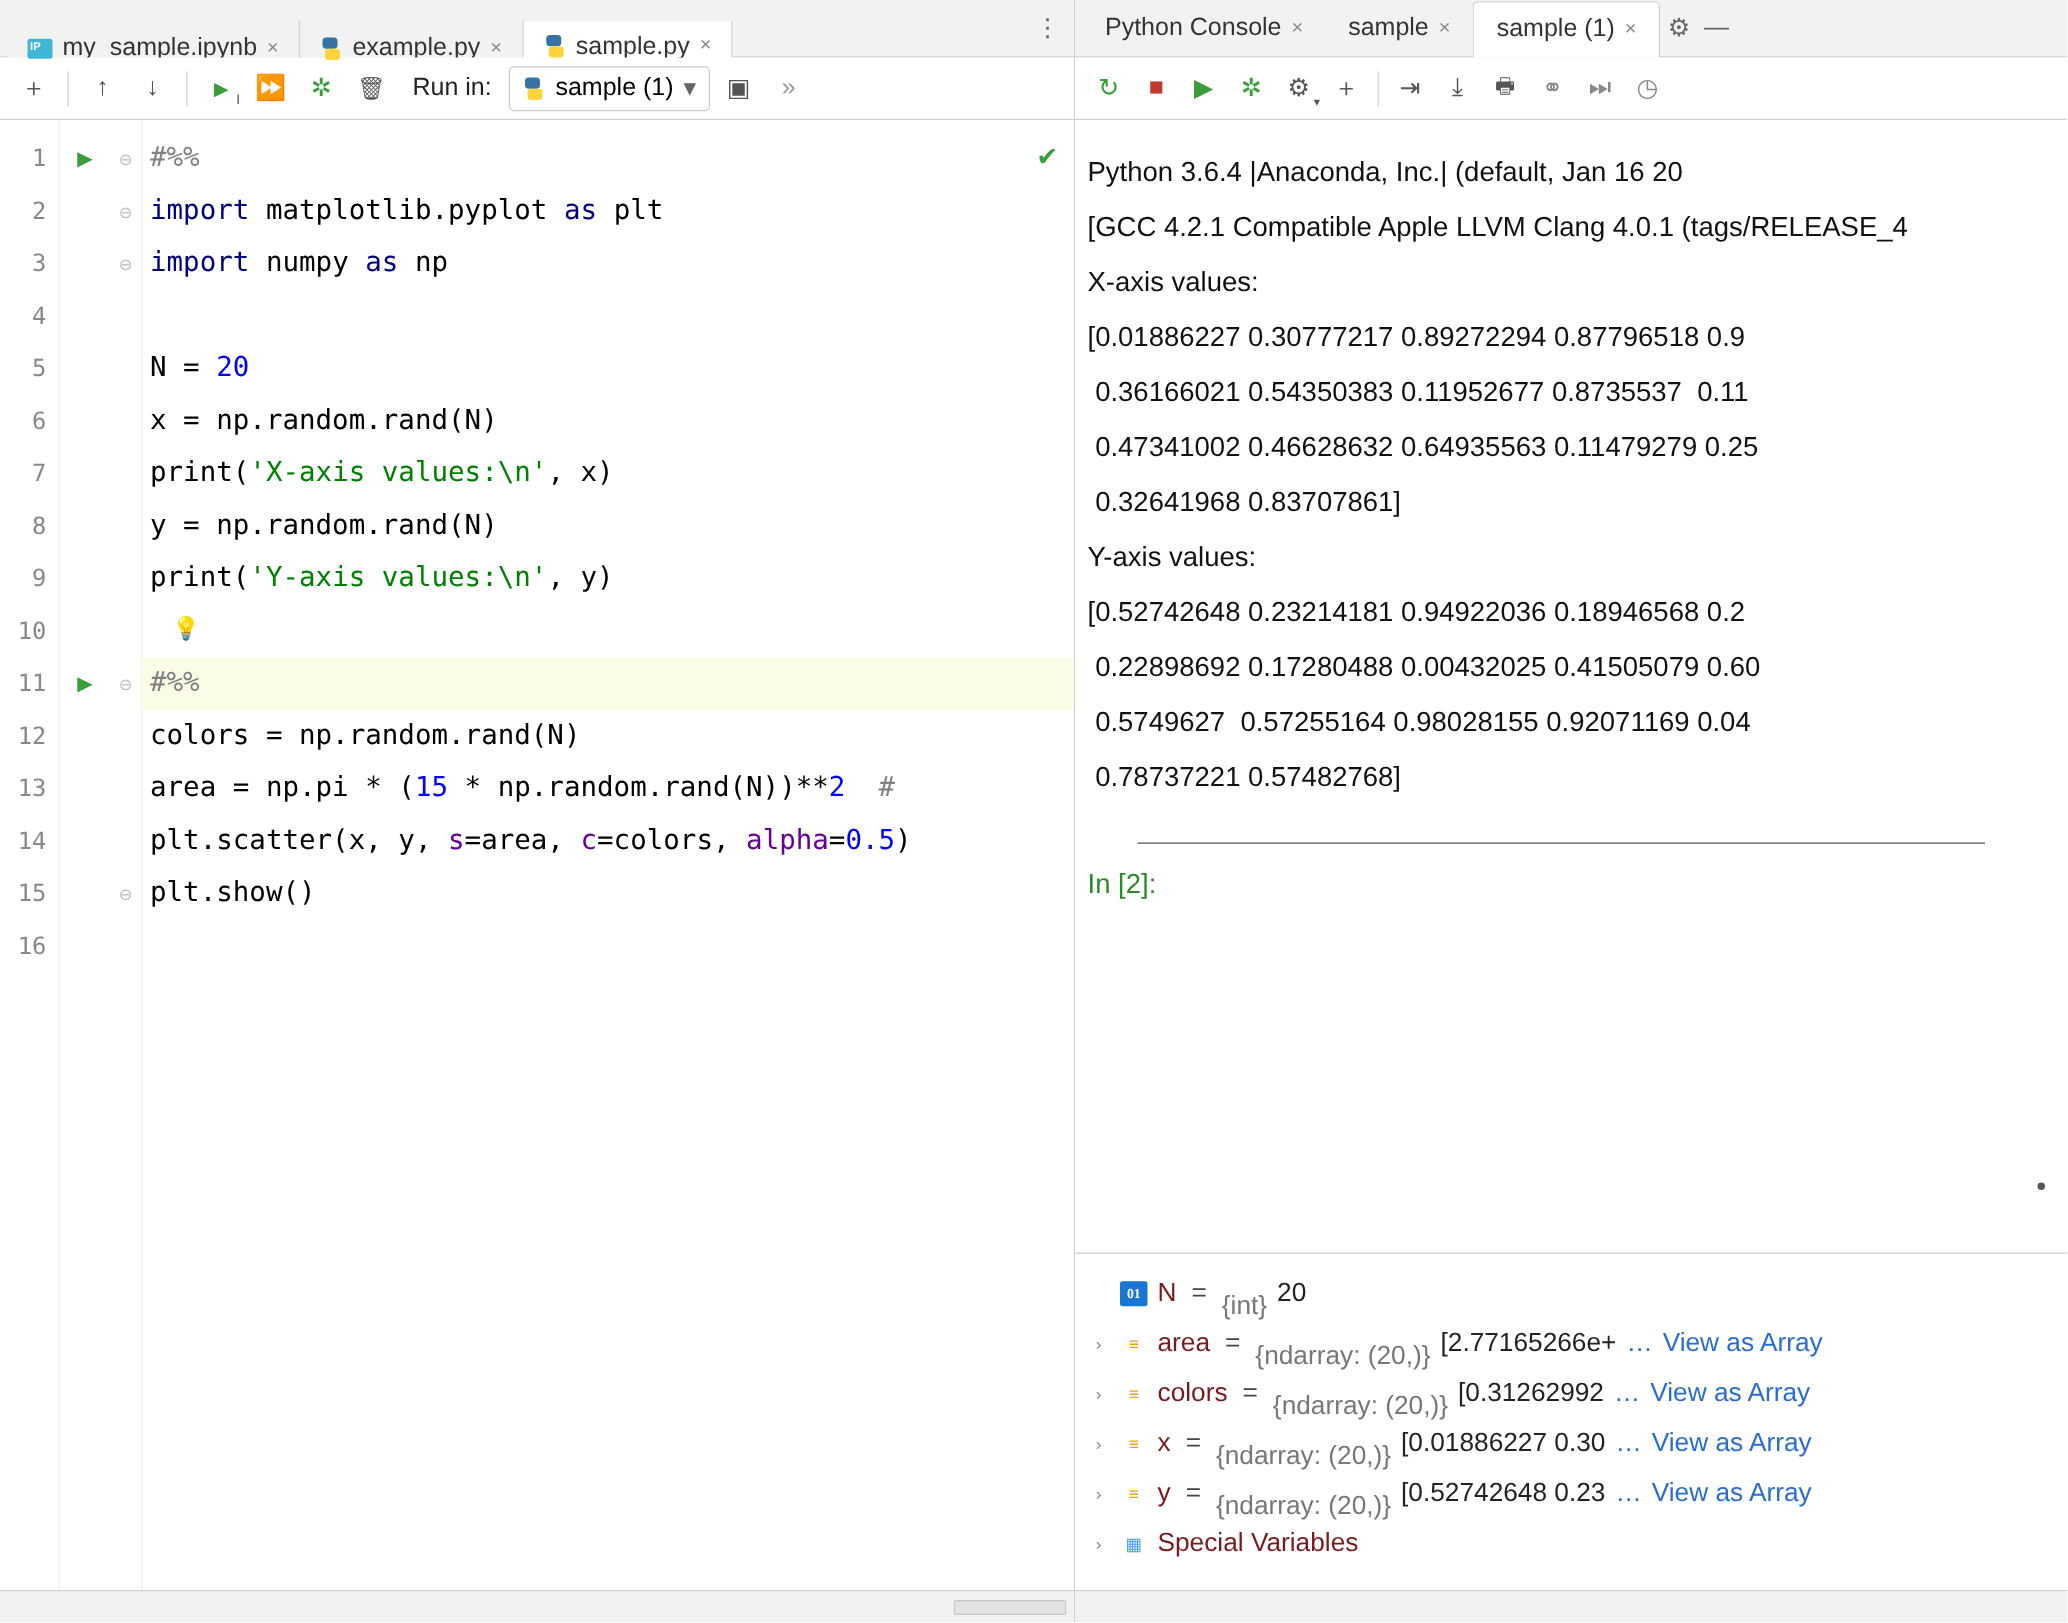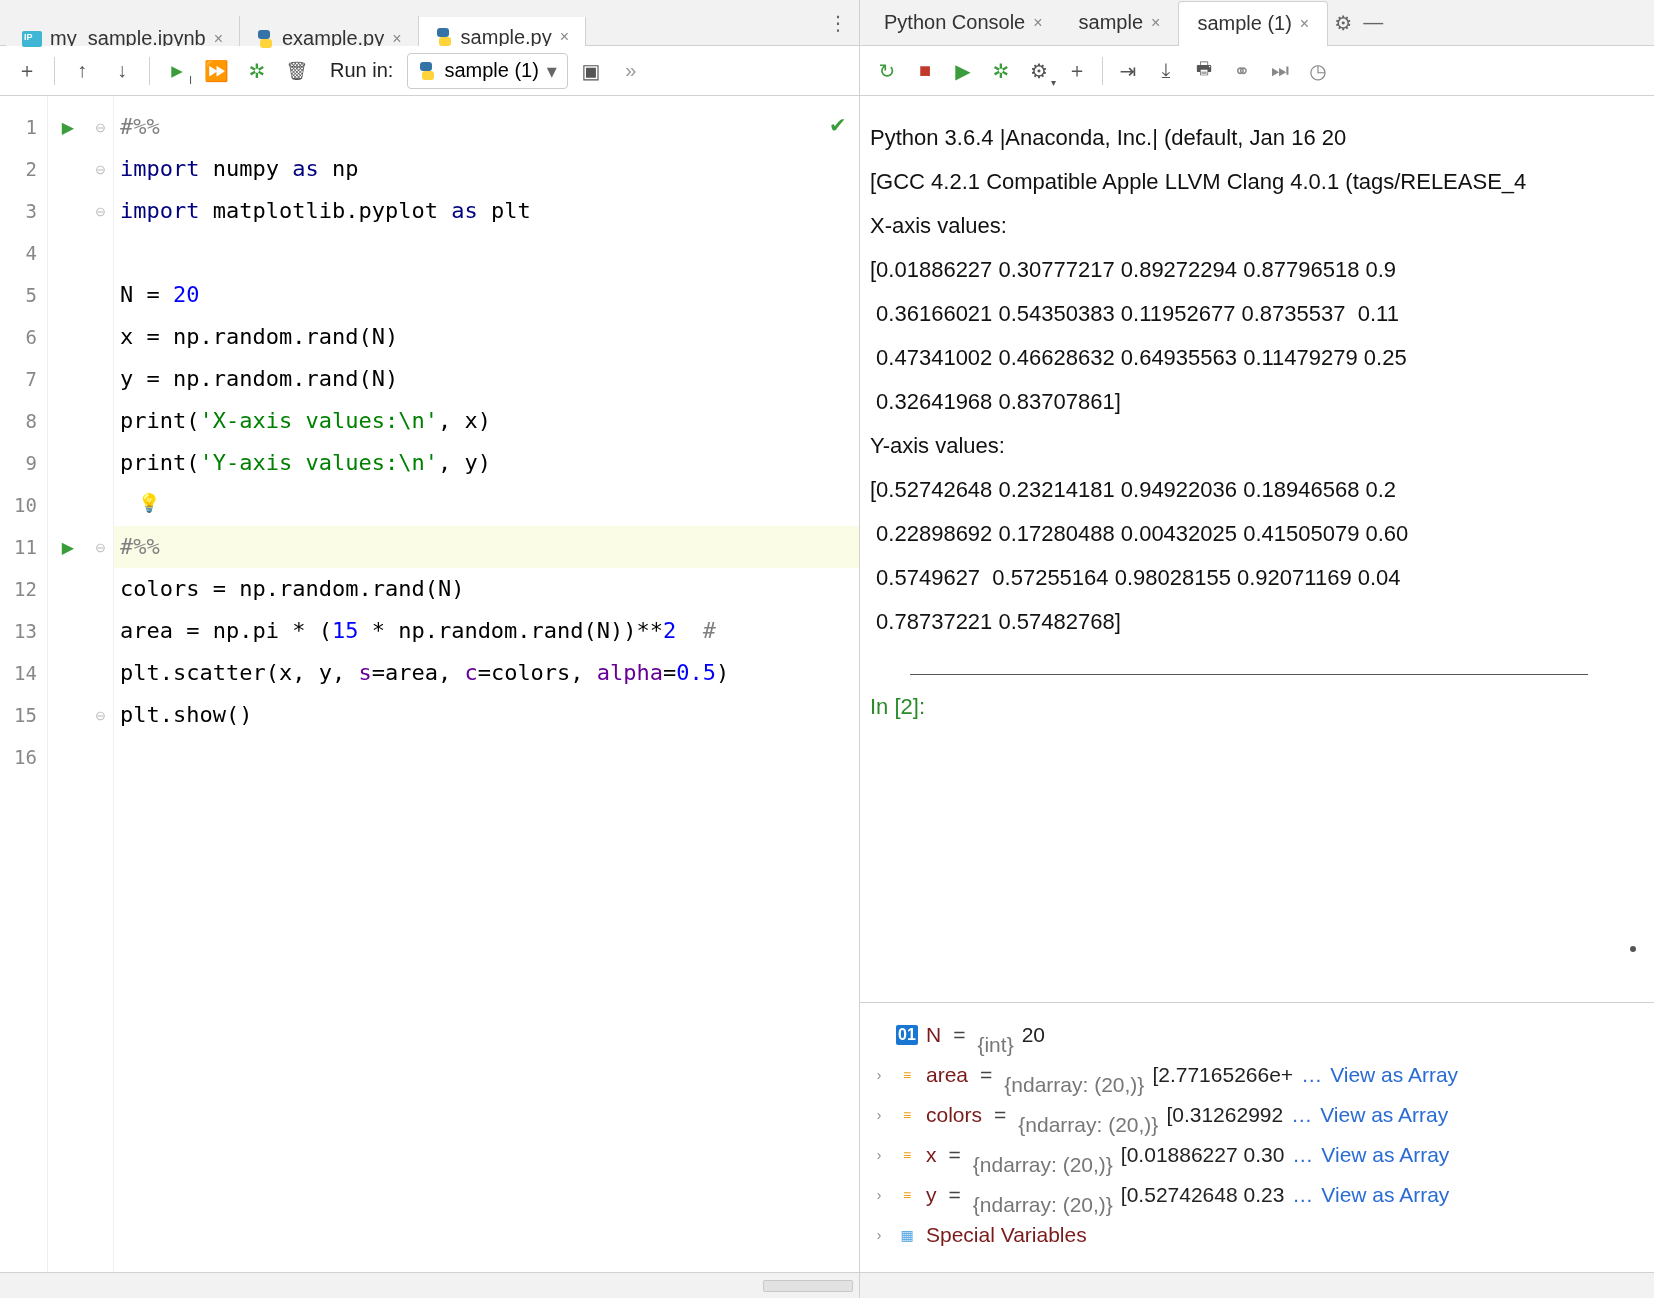--- a/index.html
+++ b/index.html
@@ -68,21 +68,21 @@
   .console .line { white-space: pre; }
   .console hr.rule { border: none; border-top: 1px solid #555; margin: 30px 40px 10px 40px; }
   .console .dot { position:absolute; right:18px; bottom:50px; width:6px; height:6px; border-radius:50%; background:#555; }
   .console .prompt { color: #2a8a2a; }
 
   
   .vars { height: 270px; border-top: 1px solid #d1d1d1; font-size: 21px; padding: 12px 10px; overflow:hidden; color:#222; }
   .vrow { display:flex; align-items:center; gap:8px; height: 40px; white-space: nowrap; }
   .vrow .chv { width: 18px; color:#888; font-size:14px; display:inline-flex; justify-content:center; }
   .vrow .vicon { width: 22px; height: 20px; display:inline-flex; align-items:center; justify-content:center; font-size:14px; border-radius:2px; }
-  .vicon.int01 { background:#1976d2; color:#fff; font-size:16px; font-weight:bold; }
+  .vicon.int01 { background:#1976d2; color:#fff; font-size:11px; font-weight:bold;font-family:Liberation Serif, serif; }
   .vicon.arr { color:#f0a020; }
   .vicon.special { color:#4aa0e0; }
   .vname { color:#7a1a1a; }
   .veq  { color:#444; padding:0 4px; }
   .vtype { color:#777;margin-top:20px; }
   .vval  { color:#222; }
   .vlink { color:#2a6cd4; }
   .vrow .dots { color:#2a6cd4; }
 
   .right-status { height: 26px; background:#f2f2f2; border-top:1px solid #d1d1d1; }
@@ -218,27 +218,27 @@
           <div class="fg"></div>
           <div class="fg"></div>
           <div class="fg"></div>
           <div class="fg">⊖</div>
           <div class="fg"></div>
         </div>
       <div class="code-col" id="code-col">
         <span class="intent-bulb">💡</span>
         <span class="checkmark-right">✔</span>
       <div class="code-line"><span class="cm">#%%</span></div>
+          <div class="code-line"><span class="kw">import</span> matplotlib.pyplot <span class="kw">as</span> plt</div>
           <div class="code-line"><span class="kw">import</span> numpy <span class="kw">as</span> np</div>
-          <div class="code-line"><span class="kw">import</span> matplotlib.pyplot <span class="kw">as</span> plt</div>
           <div class="code-line"></div>
           <div class="code-line">N = <span class="num">20</span></div>
           <div class="code-line">x = np.random.rand(N)</div>
+          <div class="code-line">print(<span class="str">'X-axis values:\n'</span>, x)</div>
           <div class="code-line">y = np.random.rand(N)</div>
-          <div class="code-line">print(<span class="str">'X-axis values:\n'</span>, x)</div>
           <div class="code-line">print(<span class="str">'Y-axis values:\n'</span>, y)</div>
           <div class="code-line"></div>
           <div class="code-line cell-hl"><span class="cm">#%%</span></div>
           <div class="code-line">colors = np.random.rand(N)</div>
           <div class="code-line">area = np.pi * (<span class="num">15</span> * np.random.rand(N))**<span class="num">2</span>  <span class="cm">#</span></div>
           <div class="code-line">plt.scatter(x, y, <span class="arg">s</span>=area, <span class="arg">c</span>=colors, <span class="arg">alpha</span>=<span class="num">0.5</span>)</div>
           <div class="code-line">plt.show()</div>
           <div class="code-line"></div>
         </div>
     </div>

